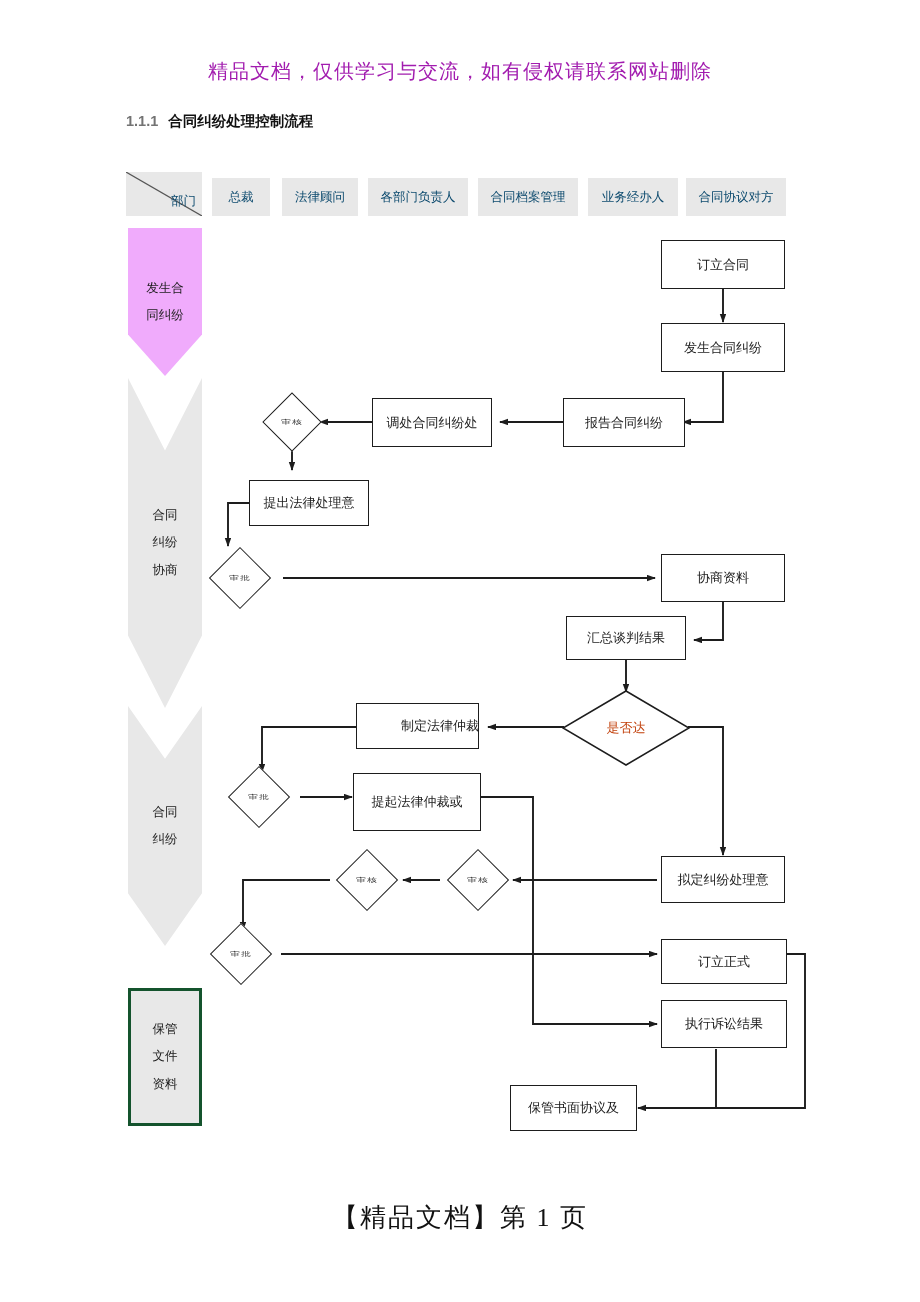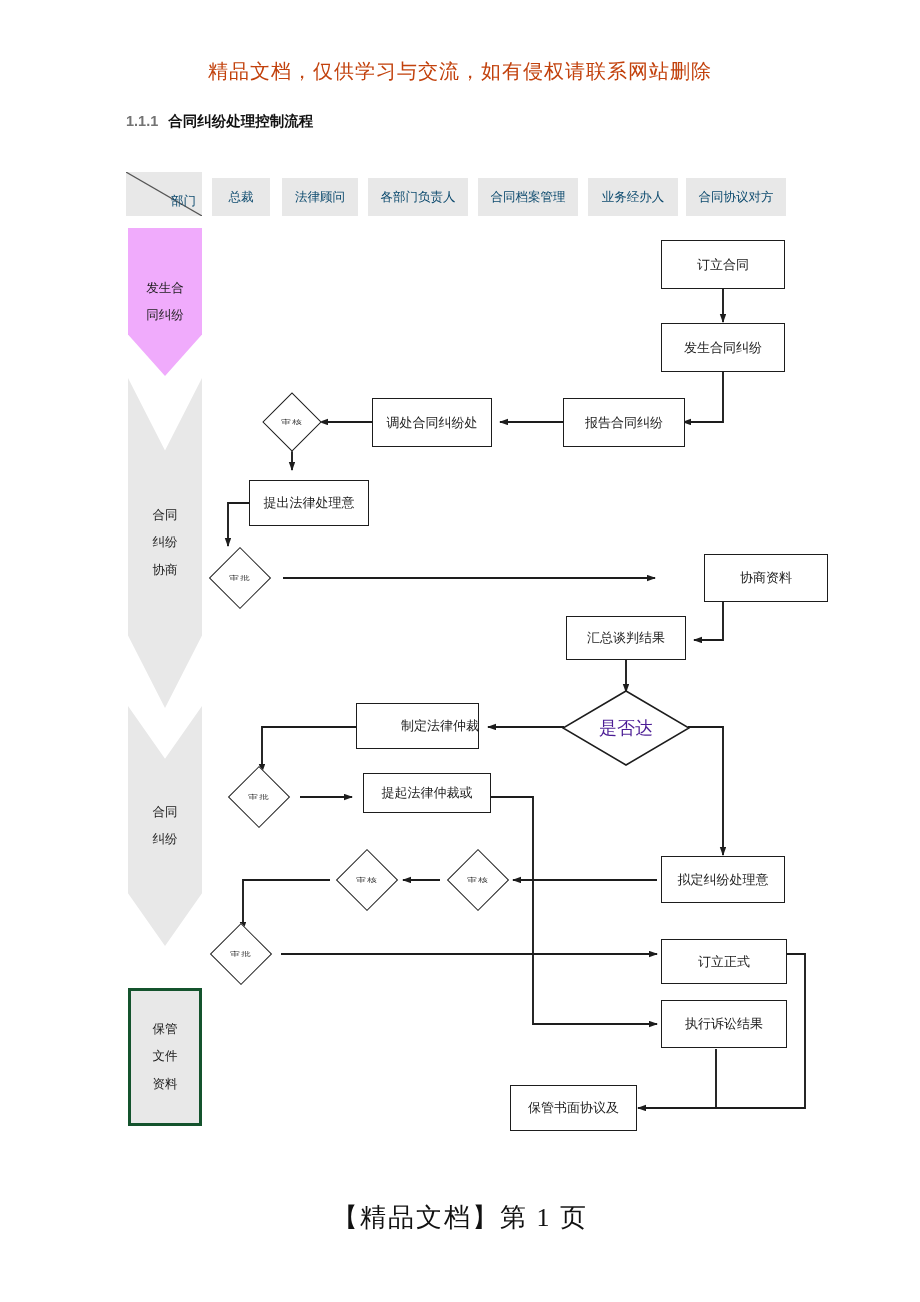--- a/index.html
+++ b/index.html
@@ -11,21 +11,21 @@
     position:relative;
     overflow:hidden;
   }
   #canvas{position:absolute;left:0;top:0;width:920px;height:1302px;}
 
   .banner{
     position:absolute;left:0;top:58px;width:920px;
     text-align:center;
     font-size:20px;
     font-family:"Liberation Serif","DejaVu Serif",serif;
-    color:#c2410c;
+    color:#a21caf;
     letter-spacing:1px;
   }
 
   .sec-title{
     position:absolute;left:126px;top:112px;
     font-size:14.5px;font-weight:bold;
     font-family:"Liberation Sans","DejaVu Sans",sans-serif;
     color:#111;
     white-space:nowrap;
   }
@@ -243,33 +243,33 @@
   </div>
 
   <div class="box" style="left:372px;top:398px;width:120px;height:49px;">
     <span>调处合同纠纷处</span>
   </div>
 
   <div class="box" style="left:249px;top:480px;width:120px;height:46px;">
     <span>提出法律处理意</span>
   </div>
 
-  <div class="box" style="left:661px;top:554px;width:124px;height:48px;margin-left:43px;">
+  <div class="box" style="left:661px;top:554px;width:124px;height:48px;">
     <span>协商资料</span>
   </div>
 
   <div class="box" style="left:566px;top:616px;width:120px;height:44px;">
     <span>汇总谈判结果</span>
   </div>
 
   <div class="box" style="left:356px;top:703px;width:123px;height:46px;padding-left:45px;">
     <span>制定法律仲裁</span>
   </div>
 
-  <div class="box" style="left:363px;top:773px;width:128px;height:40px;">
+  <div class="box" style="left:353px;top:773px;width:128px;height:58px;">
     <span>提起法律仲裁或</span>
   </div>
 
   <div class="box" style="left:661px;top:856px;width:124px;height:47px;">
     <span>拟定纠纷处理意</span>
   </div>
 
   <div class="box" style="left:661px;top:939px;width:126px;height:45px;">
     <span>订立正式</span>
   </div>
@@ -309,18 +309,18 @@
 
   <div class="dia" style="left:198px;top:932px;width:86px;height:44px;">
     <div class="shape" style="left:21px;top:0px;width:44px;height:44px;"></div>
     <span class="dtxt">审批</span>
   </div>
 
   <div style="position:absolute;left:562px;top:690px;width:128px;height:76px;">
     <svg viewBox="0 0 128 76" style="position:absolute;left:0;top:0;width:128px;height:76px;">
       <polygon points="64,1 127,38 64,75 1,38" fill="#ffffff" stroke="#1d1d1d" stroke-width="1.6"></polygon>
     </svg>
-    <div style="position:absolute;left:0;top:0;width:128px;height:76px;display:flex;align-items:center;justify-content:center;font-size:18px;color:#4c1d95;font-family:'Liberation Serif','DejaVu Serif',serif;">是否达</div>
+    <div style="position:absolute;left:0;top:0;width:128px;height:76px;display:flex;align-items:center;justify-content:center;font-size:13px;color:#c2410c;font-family:'Liberation Serif','DejaVu Serif',serif;">是否达</div>
   </div>
 
   <div class="footer">【精品文档】第 1 页</div>
 
 </div>
 
 </body></html>

